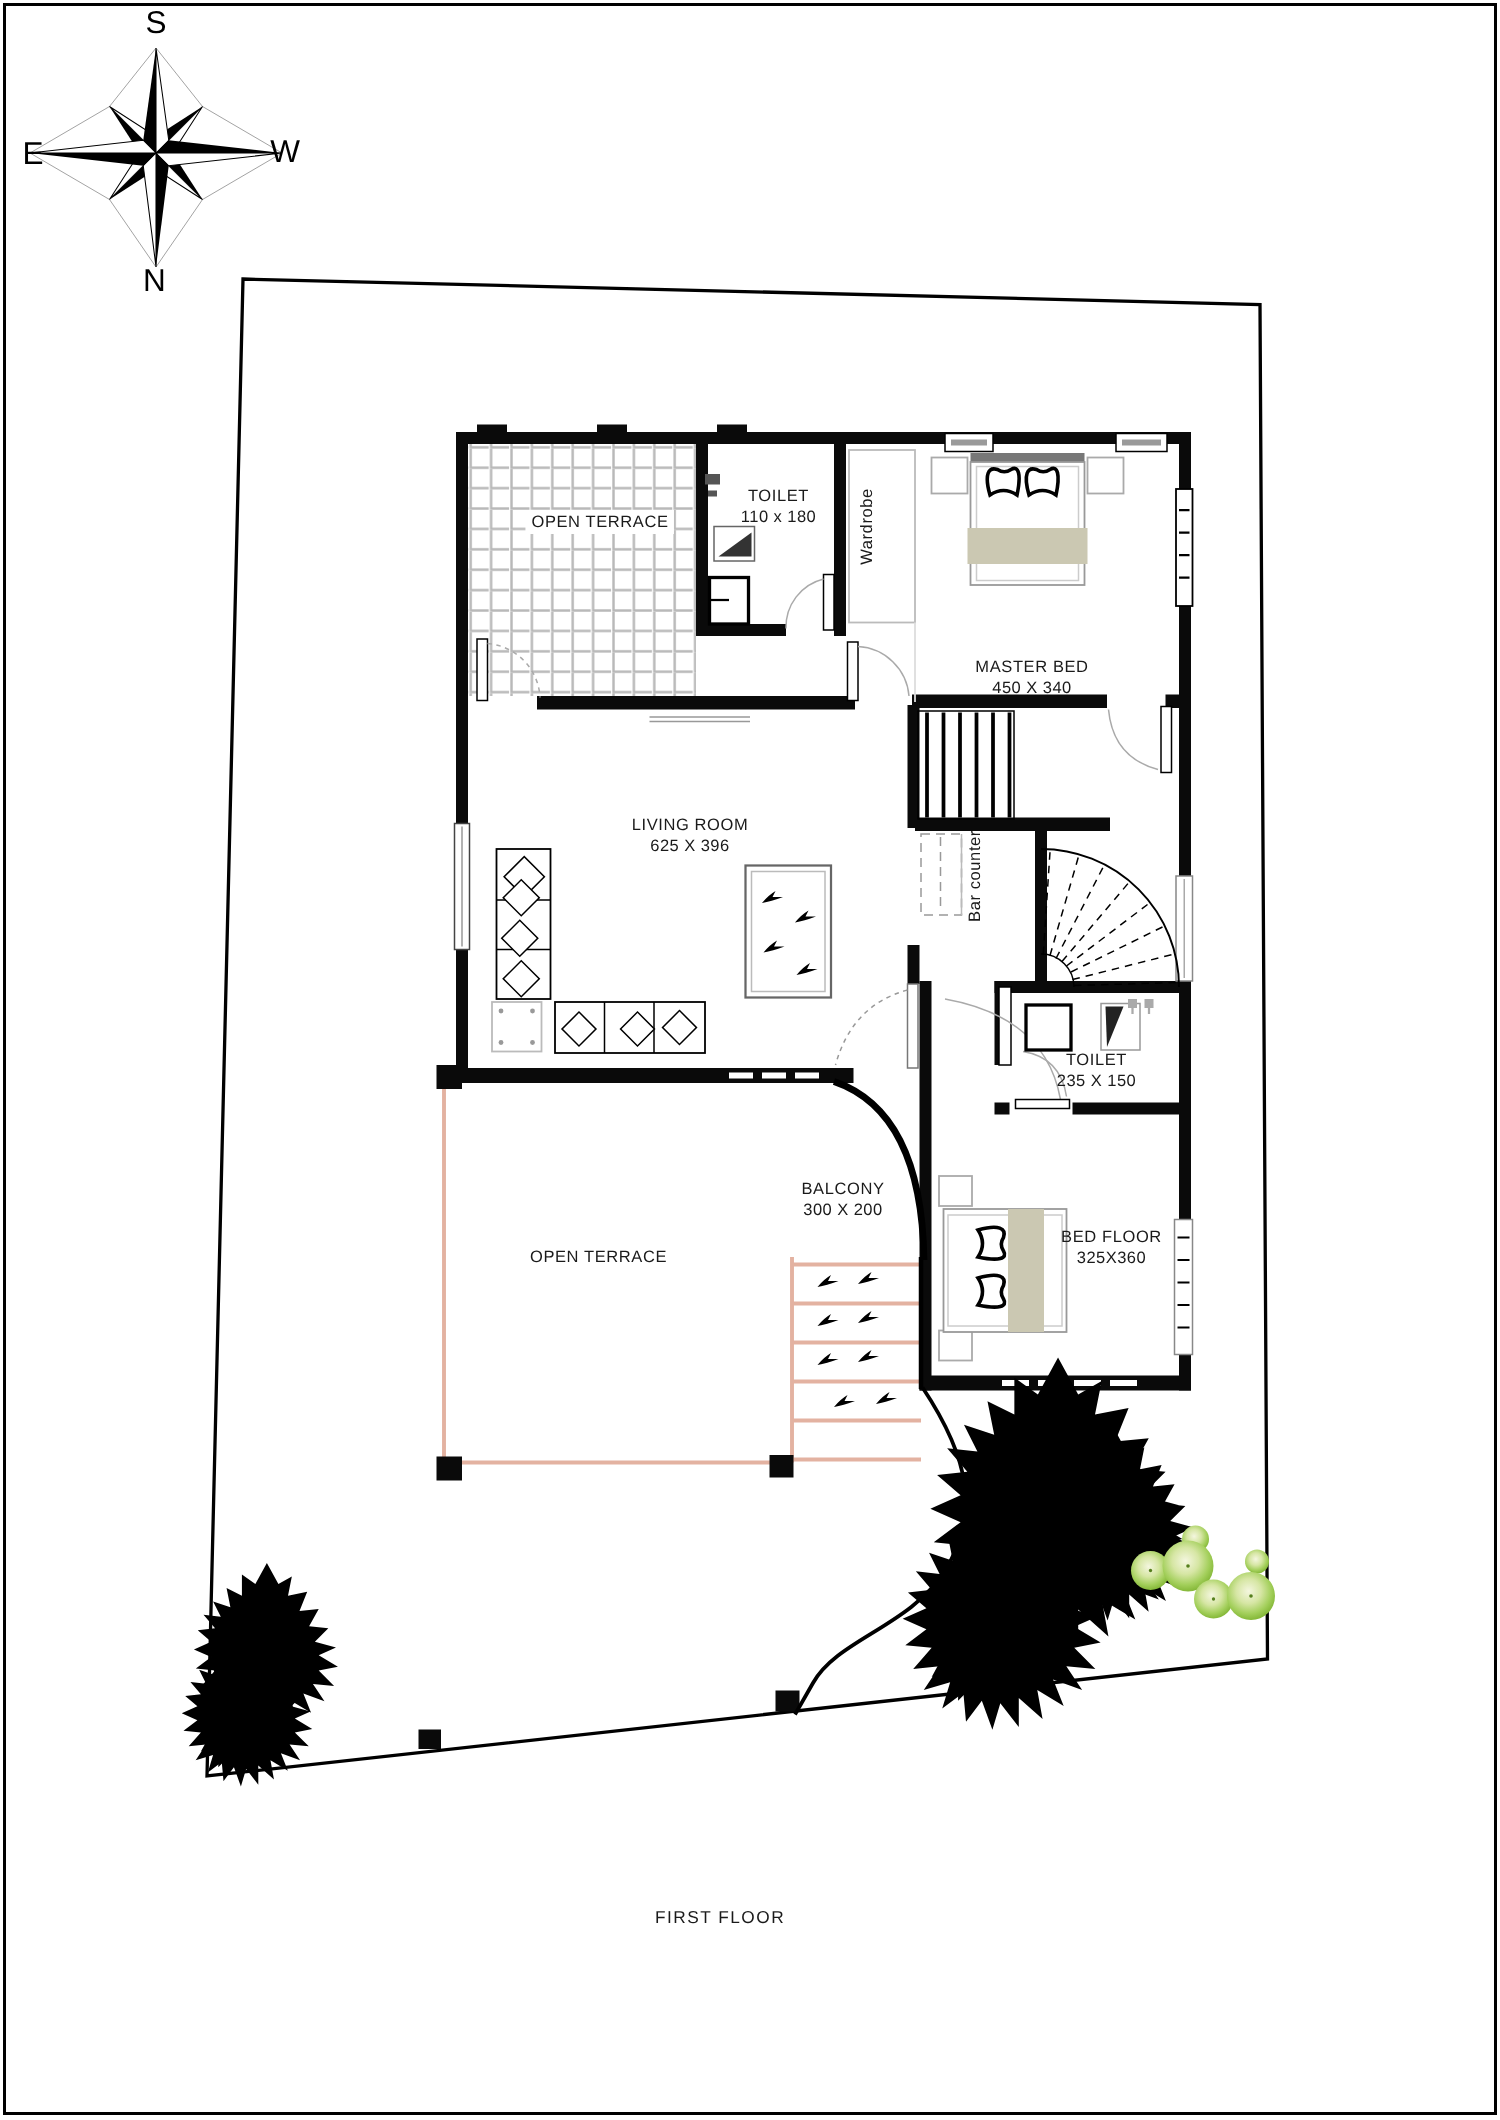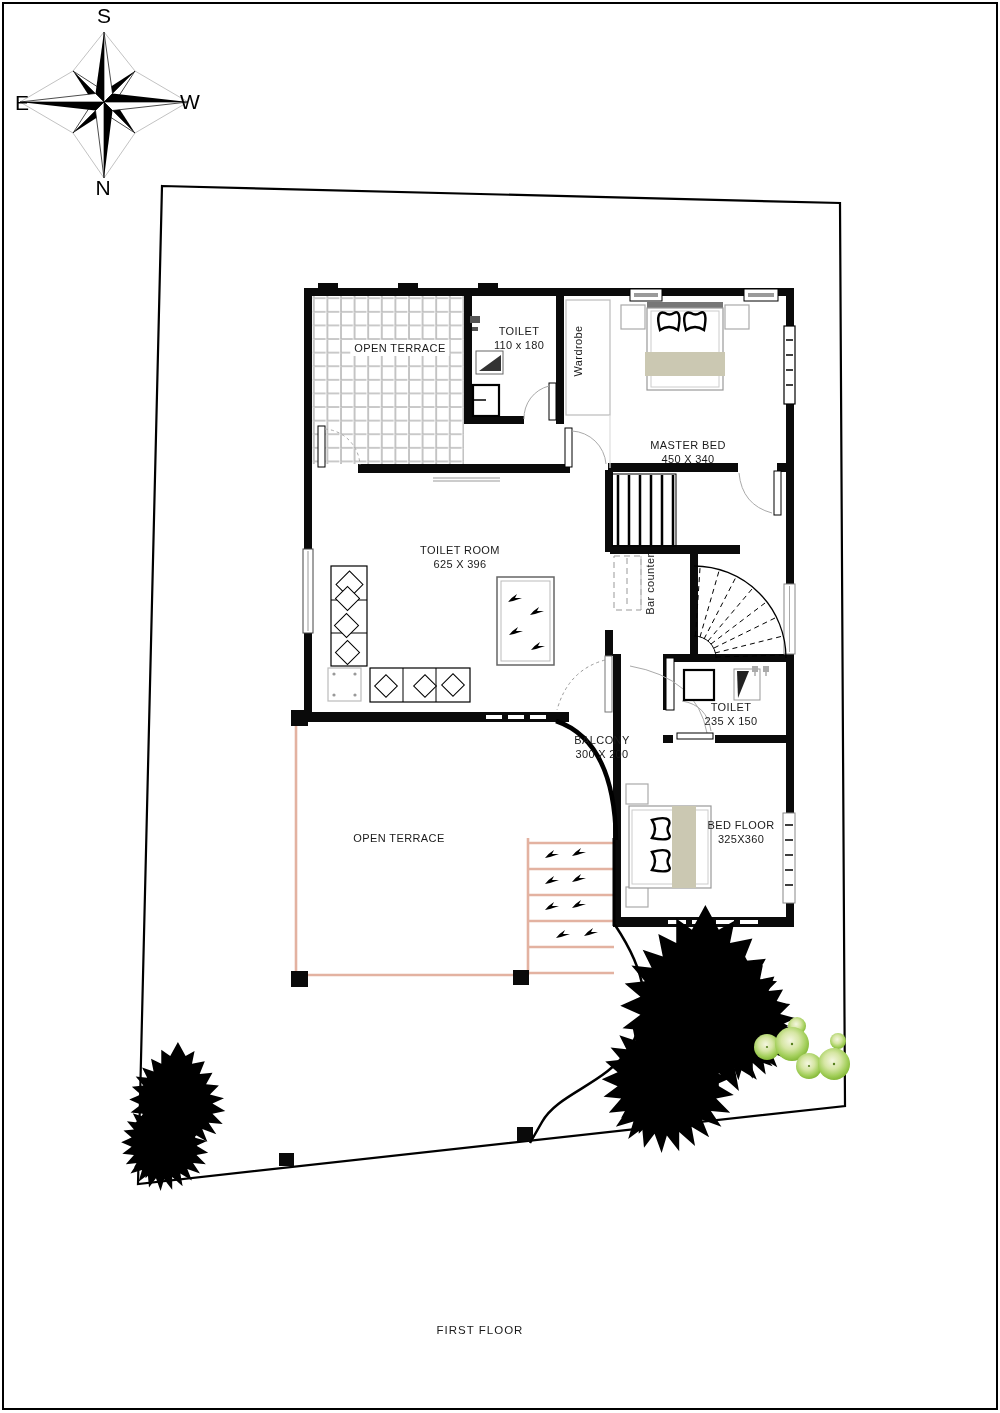--- a/index.html
+++ b/index.html
@@ -280,38 +280,38 @@
 </div>
 
 <div class="lbl rot" style="left:578px;top:351px;">Wardrobe</div>
 
 <div class="lbl" style="left:688px;top:416px;margin-top:36px;">
   <span>MASTER BED</span>
   <span class="dims">450 X 340</span>
 </div>
 
 <div class="lbl" style="left:460px;top:557px;">
-  <span>TOILET ROOM</span>
+  <span>LIVING ROOM</span>
   <span class="dims">625 X 396</span>
 </div>
 
 <div class="lbl rot" style="left:650px;top:584px;">Bar counter</div>
 
 <div class="lbl" style="left:731px;top:714px;">
   <span>TOILET</span>
   <span class="dims">235 X 150</span>
 </div>
 
-<div class="lbl" style="left:562px;top:747px;margin-left:40px;">
+<div class="lbl" style="left:562px;top:800px;">
   <span>BALCONY</span>
   <span class="dims">300 X 200</span>
 </div>
 
 <div class="lbl" style="left:741px;top:832px;">
   <span>BED FLOOR</span>
   <span class="dims">325X360</span>
 </div>
 
 <div class="lbl" style="left:399px;top:838px;">OPEN TERRACE</div>
 
-<div class="title" style="left:480px;top:1330px;">FIRST FLOOR</div>
+<div class="title" style="left:480px;top:1279px;">FIRST FLOOR</div>
 
 </div>
 
 </body></html>

